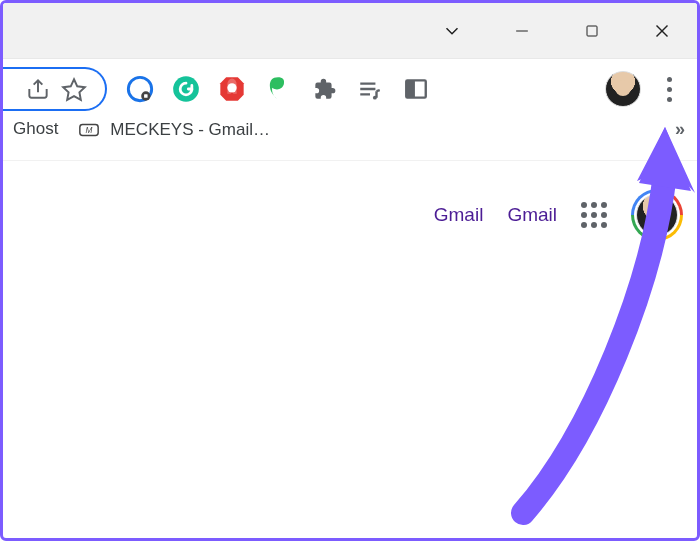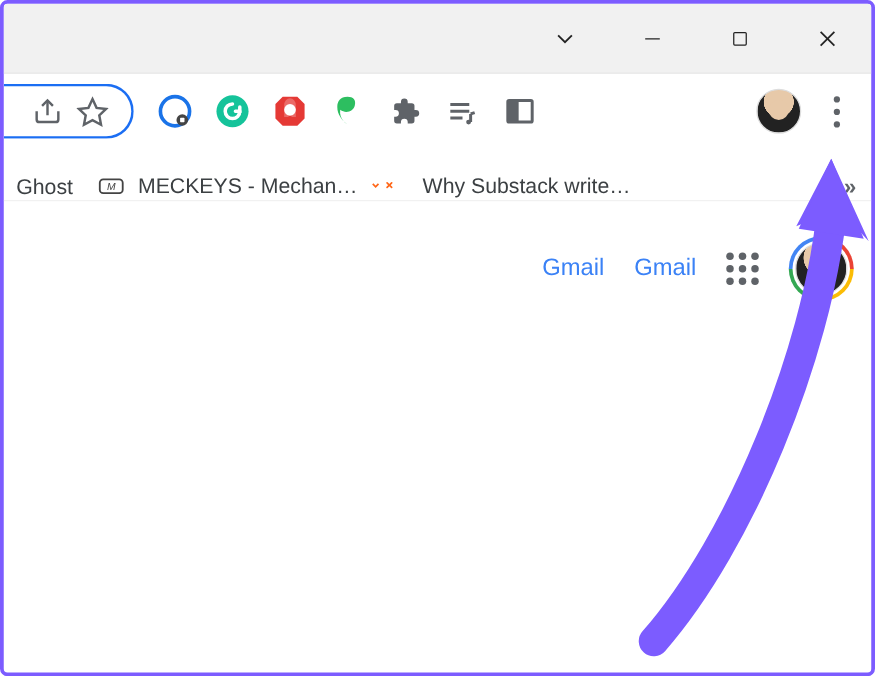--- a/index.html
+++ b/index.html
@@ -59,21 +59,21 @@
   .dots3 {
     width: 32px; height: 48px; display:flex; flex-direction:column; align-items:center; justify-content:center; gap:5px;
   }
   .dots3 span { width:5px; height:5px; border-radius:50%; background:#5f6368; }
   .iconbtn { display:flex; align-items:center; justify-content:center; color:#5f6368; }
   .iconbtn svg { width:26px; height:26px; }
 
   
   .bookmarks {
     height: 42px;
-    display:flex; align-items:flex-end; gap:12px;
+    display:flex; align-items:flex-start; gap:12px;
     padding: 0 6px 0 6px;
     color:#3c4043; font-size:17px;
     border-bottom: 1px solid #f1f1f1;
     overflow:hidden; white-space:nowrap;
   }
   .bookmark { display:flex; align-items:center; gap:10px; padding:0 4px; }
   .bk-icon { width:22px; height:22px; display:flex; align-items:center; justify-content:center;}
   .bk-icon svg { width:22px; height:22px; }
   .bm-chevrons { margin-left:auto; margin-right:6px; color:#5f6368; font-weight:bold; font-size:18px;}
 
@@ -107,21 +107,21 @@
     position:absolute;
     left: 500px; top: 130px;
     width: 210px; height: 390px;
     pointer-events:none;
   }
   .arrow svg { width:100%; height:100%; overflow:visible; }
   .arrow path { stroke:#7c5cff; fill:none; }
   .arrow .shaft { stroke-width:24; stroke-linecap:round; }
   .arrow .head { fill:#7c5cff; stroke:none; }
 
-  a.textlink { color:#3b82f6; text-decoration:none; }
+  a.textlink { color:#4c1d95; text-decoration:none; }
 </style>
 </head>
 <body>
 
 <div class="window">
 
   <div class="titlebar">
     <div class="winbtn chev">
       <svg viewBox="0 0 24 24">
           <polyline points="6 9 12 15 18 9"></polyline>
@@ -225,35 +225,21 @@
     <div class="bookmark">
       <span>Ghost</span>
     </div>
     <div class="bookmark">
       <span class="bk-icon">
         <svg viewBox="0 0 24 24">
             <rect x="2" y="6" width="20" height="12" rx="3" fill="none" stroke="#444" stroke-width="1.6"></rect>
             <text x="12" y="15" text-anchor="middle" font-size="9" font-style="italic" fill="#444" font-family="Georgia">M</text>
           </svg>
       </span>
-      <span>MECKEYS - Mechan…</span>
-    </div>
-    <div class="bookmark">
-      <span class="bk-icon">
-        <svg viewBox="0 0 24 24" stroke="#ff6719" stroke-width="3" fill="none" stroke-linecap="round">
-            <polyline points="8 6 16 14"></polyline>
-            <polyline points="16 6 8 14"></polyline>
-            <line x1="6" y1="19" x2="18" y2="19" stroke-width="0"></line>
-          </svg>
-        <svg viewBox="0 0 24 24" style="position:relative; left:-22px;" stroke="#ff6719" stroke-width="3" fill="none">
-            <polyline points="7 8 12 13 17 8"></polyline>
-            <polyline points="7 14 12 19 17 14" opacity="0"></polyline>
-          </svg>
-      </span>
-      <span>Why Substack write…</span>
+      <span>MECKEYS - Gmail…</span>
     </div>
     <span class="bm-chevrons">»</span>
   </div>
 
   <div class="content">
     <div class="google-top">
       <a class="textlink">Gmail</a>
       <a class="textlink">Gmail</a>
       <div class="apps-grid">
         <span></span>

